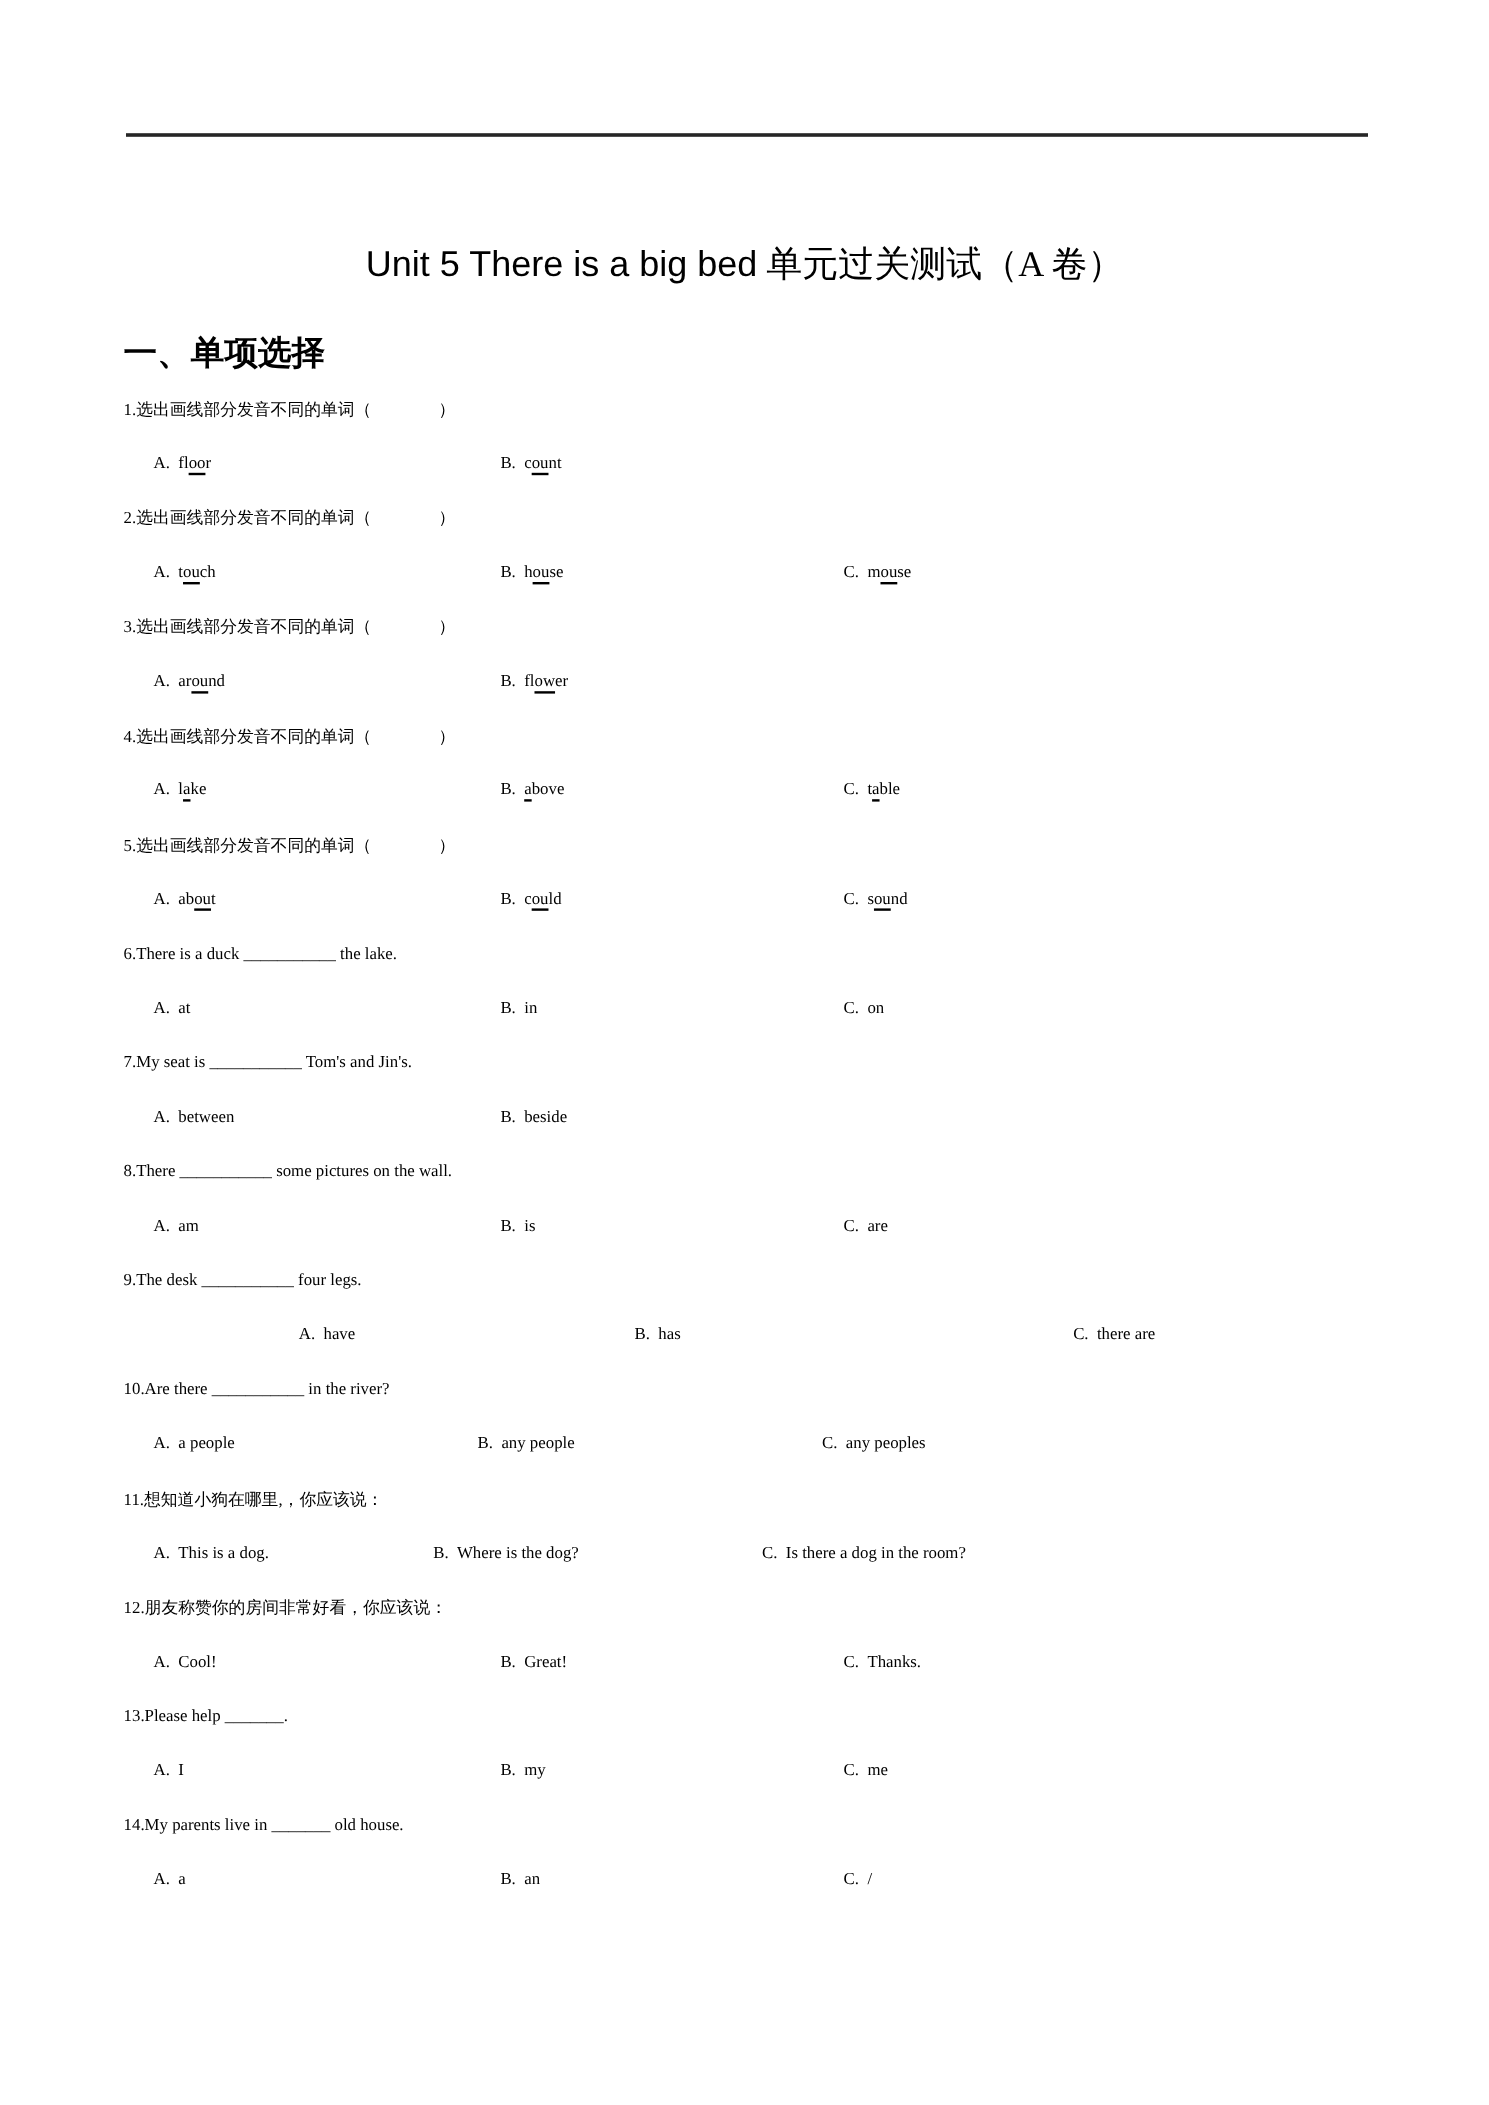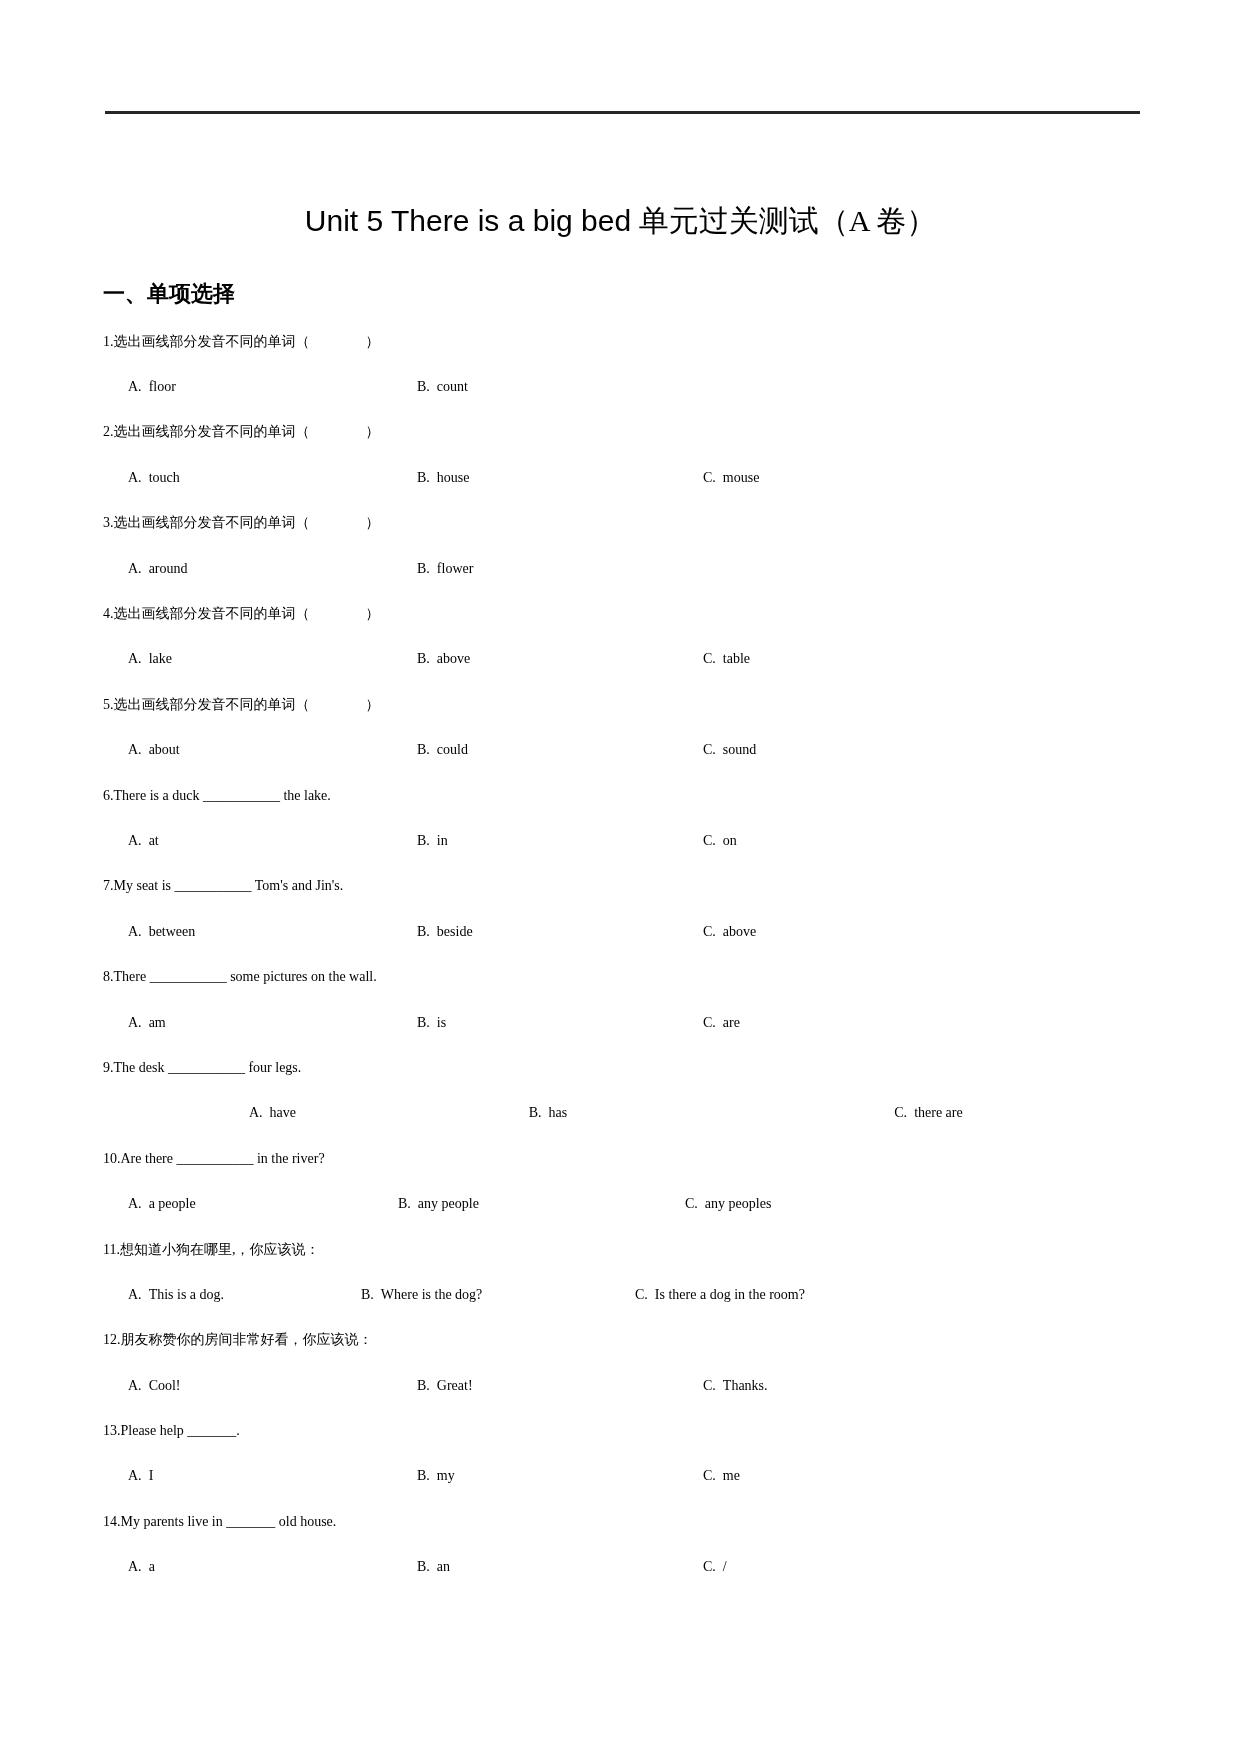--- a/index.html
+++ b/index.html
@@ -11,35 +11,35 @@
   .rule{position:absolute;left:105px;top:111px;width:1035px;height:3px;background:#262626;}
   .title{
     position:absolute;top:199px;left:0;width:1241px;text-align:center;
     font-size:30px;line-height:44px;white-space:pre;
   }
   .t-en{font-family:"Liberation Sans","DejaVu Sans",sans-serif;}
   .t-zh{font-family:"Liberation Serif","DejaVu Serif",serif;}
   .heading{
     position:absolute;top:278px;left:103px;
     font-family:"Liberation Sans","DejaVu Sans",sans-serif;
-    font-weight:bold;font-size:22px;line-height:32px;white-space:pre;
+    font-weight:bold;font-size:28px;line-height:32px;white-space:pre;
   }
   .content{position:absolute;top:319px;left:103px;width:1075px;}
   .line{height:45.4px;font-size:14px;white-space:pre;}
   .q{display:flex;align-items:center;}
   .opts{
     display:grid;align-items:center;padding-left:25px;
     grid-template-columns:289px 286px 1fr;
   }
   .opts.c9{grid-template-columns:289px 262px 1fr;text-align:center;}
   .opts.c10{grid-template-columns:270px 287px 1fr;}
   .opts.c11{grid-template-columns:233px 274px 1fr;}
   .opt{display:inline-block;}
   .lab{margin-right:7px;}
-  .u{text-decoration-thickness:2px;text-underline-offset:4px;}
+  .u{text-decoration:underline;text-decoration-thickness:2px;text-underline-offset:4px;}
 </style>
 </head>
 <body>
 
 <div class="rule"></div>
 
 <div class="title"><span class="t-en">Unit 5 There is a big bed</span><span class="t-zh"> 单元过关测试（A 卷）</span></div>
 
 <div class="heading">一、单项选择</div>
 
@@ -82,21 +82,20 @@
   <div class="line opts">
     <span class="opt"><span class="lab">A.</span><span>at</span></span>
     <span class="opt"><span class="lab">B.</span><span>in</span></span>
     <span class="opt"><span class="lab">C.</span><span>on</span></span>
   </div>
 
   <div class="line q"><span>7.My seat is ___________ Tom's and Jin's.</span></div>
   <div class="line opts">
     <span class="opt"><span class="lab">A.</span><span>between</span></span>
     <span class="opt"><span class="lab">B.</span><span>beside</span></span>
-    <span class="opt"><span class="lab">C.</span><span>above</span></span>
   </div>
 
   <div class="line q"><span>8.There ___________ some pictures on the wall.</span></div>
   <div class="line opts">
     <span class="opt"><span class="lab">A.</span><span>am</span></span>
     <span class="opt"><span class="lab">B.</span><span>is</span></span>
     <span class="opt"><span class="lab">C.</span><span>are</span></span>
   </div>
 
   <div class="line q"><span>9.The desk ___________ four legs.</span></div>

